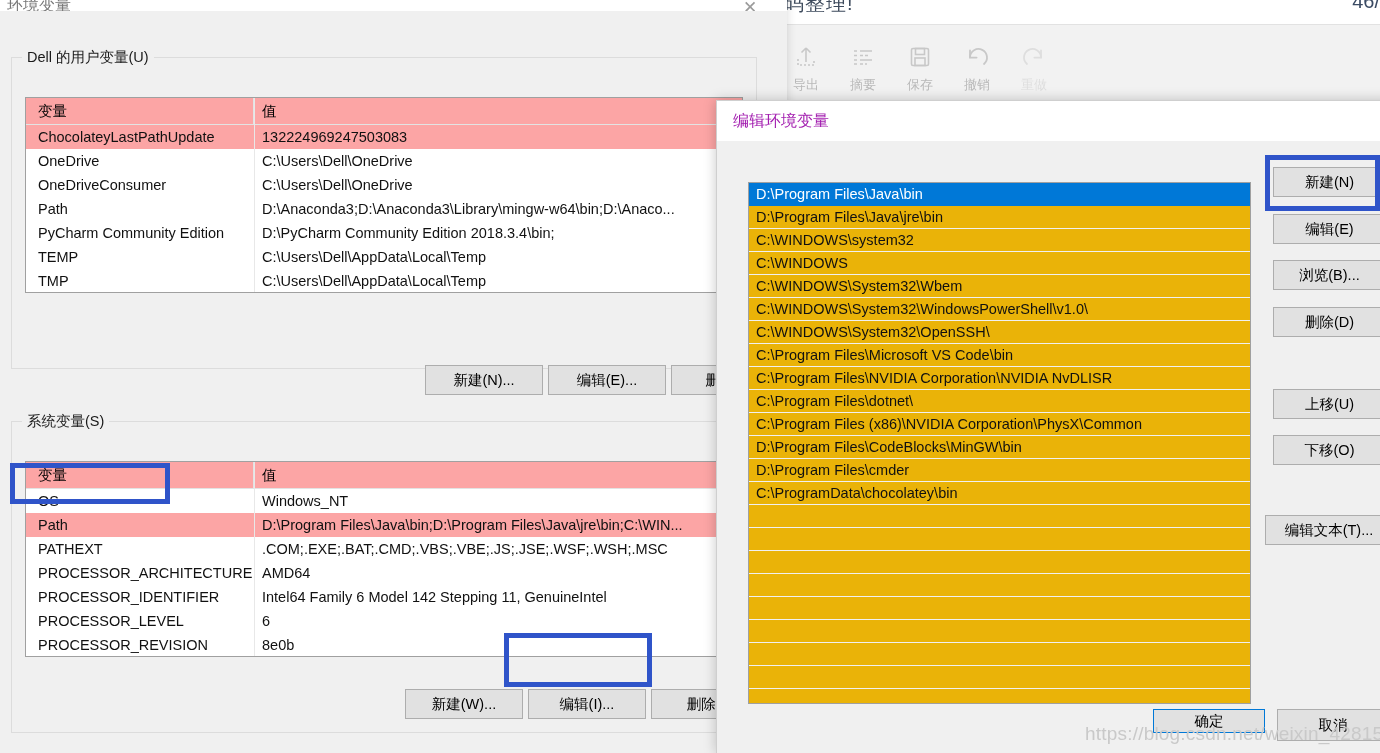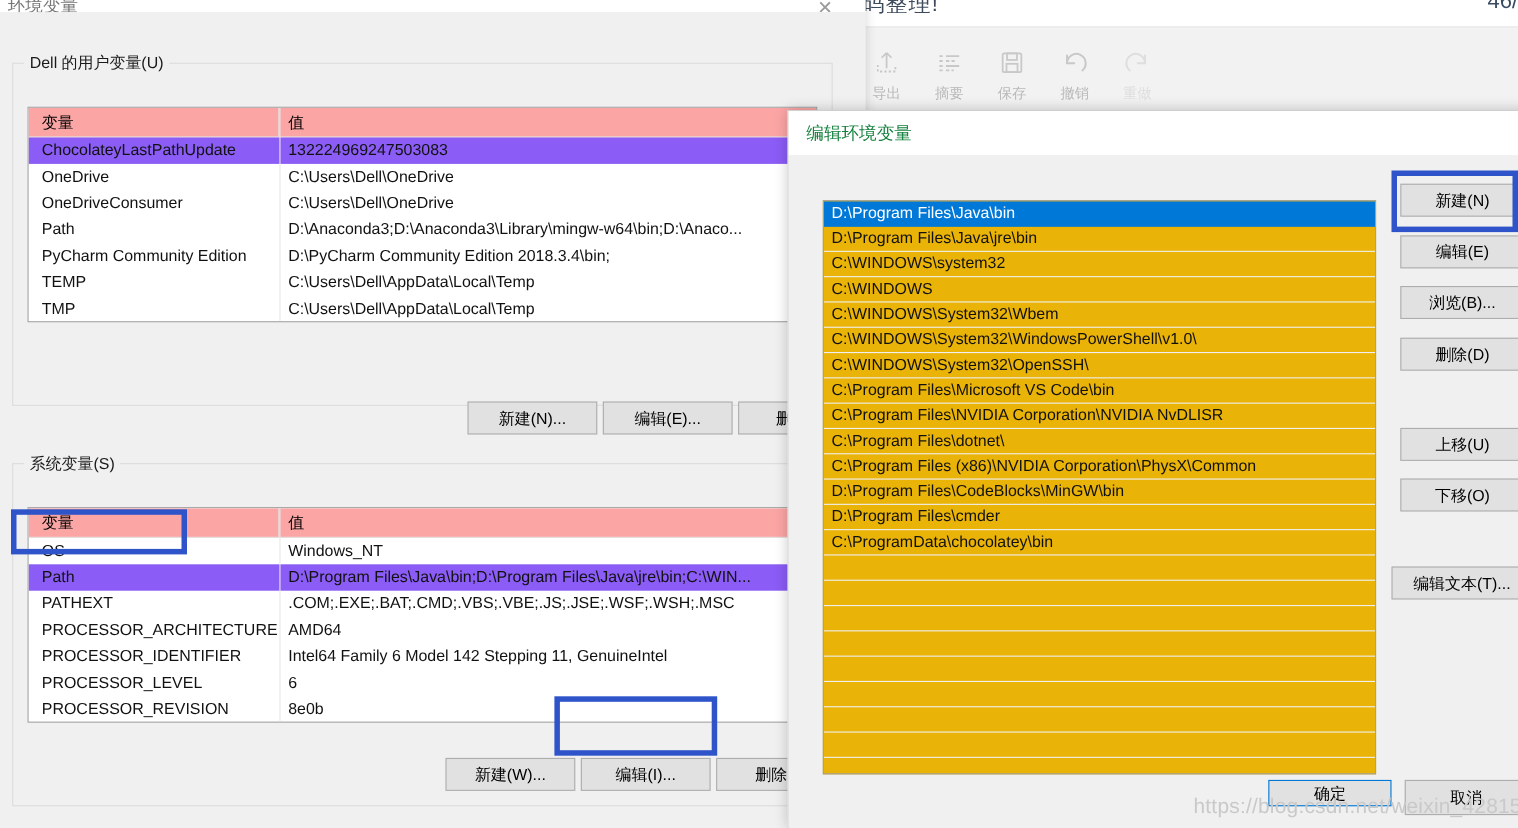--- a/index.html
+++ b/index.html
@@ -93,21 +93,21 @@
   .vt-head {
     display: flex; height: 27px; background: #fca5a5;
     border-bottom: 1px solid #e3e3e3;
   }
   .vt-head .c1 { width: 228px; padding: 4px 0 0 12px; font-size: 14.5px; color: #000; border-right: 1px solid #e3e3e3; }
   .vt-head .c2 { flex: 1; padding: 4px 0 0 8px; font-size: 14.5px; color: #000; }
   .vt-row {
     display: flex; height: 24px; align-items: center;
     font-size: 14.5px; color: #111;
   }
-  .vt-row.alt { background: #8b5cf6; }
+  .vt-row.alt { background: #fca5a5; }
   .vt-row .c1 {
     width: 228px; padding-left: 12px; white-space: nowrap;
     overflow: hidden; text-overflow: clip;
   }
   .vt-row .c2 {
     flex: 1; padding-left: 8px; white-space: nowrap;
     overflow: hidden; text-overflow: clip;
   }
   .vt-gridline {
     position: absolute; top: 0; bottom: 0; left: 228px; width: 1px;
@@ -137,21 +137,21 @@
     width: 700px; height: 653px;
     background: #ffffff;
     border: 1px solid #cfcfcf;
     box-shadow: 0 0 12px rgba(0,0,0,0.22);
   }
   #edit-titlebar {
     position: absolute; left: 0; top: 0; width: 700px; height: 40px; background: #fff;
   }
   #edit-title {
     position: absolute; left: 16px; top: 10px;
-    font-size: 16px; color: #15803d; white-space: nowrap;
+    font-size: 16px; color: #a21caf; white-space: nowrap;
   }
   #edit-close {
     position: absolute; left: 657px; top: 8px;
     width: 46px; height: 28px; line-height: 28px; text-align: center;
     font-size: 17px; color: #6d6d6d;
   }
   #edit-body {
     position: absolute; left: 0; top: 40px; width: 700px; height: 613px;
     background: #f0f0f0;
   }

